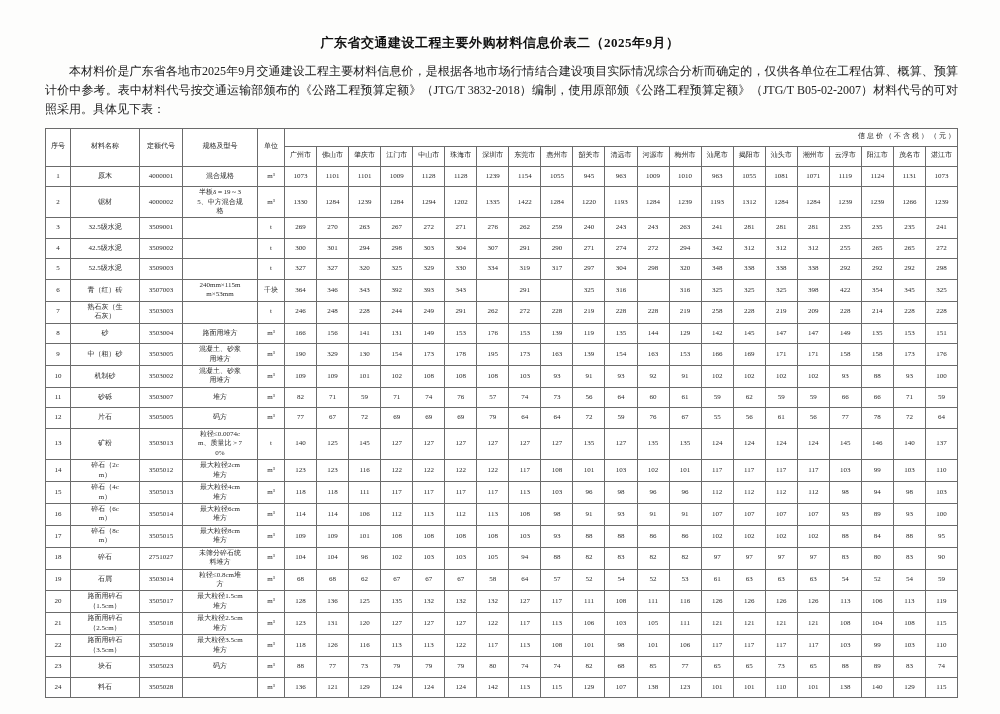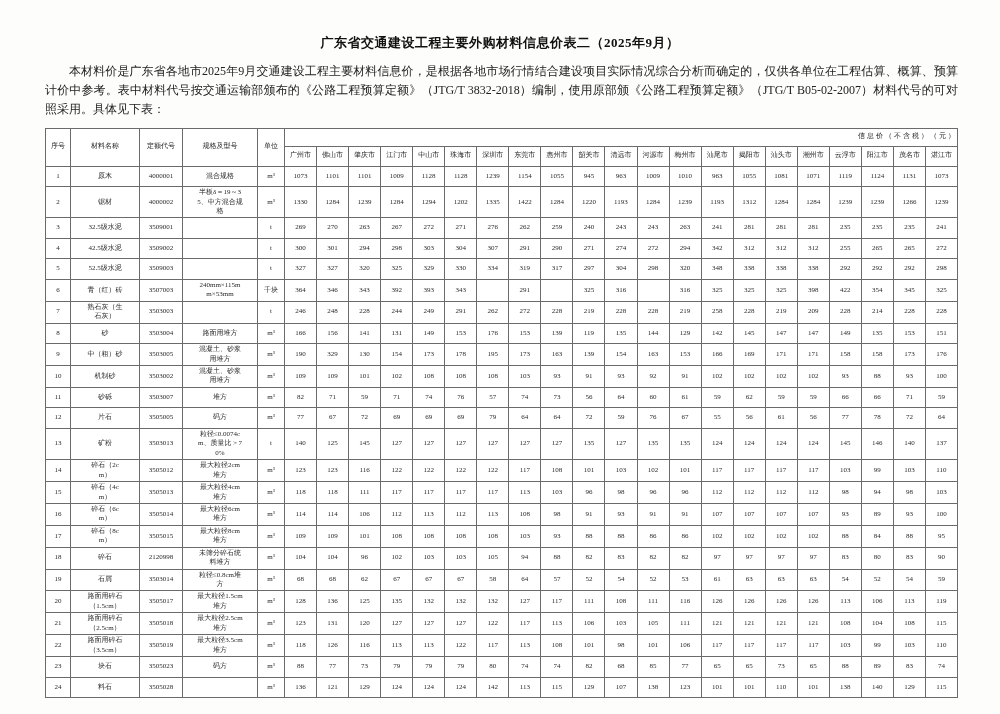--- a/index.html
+++ b/index.html
@@ -545,21 +545,21 @@
           <td>102</td>
           <td>102</td>
           <td>88</td>
           <td>84</td>
           <td>88</td>
           <td>95</td>
         </tr>
         <tr>
           <td>18</td>
           <td class="wrap">碎石</td>
-          <td>2120998</td>
+          <td>2751027</td>
           <td class="wrap">未筛分碎石统料堆方</td>
           <td>m³</td>
           <td>104</td>
           <td>104</td>
           <td>96</td>
           <td>102</td>
           <td>103</td>
           <td>103</td>
           <td>105</td>
           <td>94</td>

